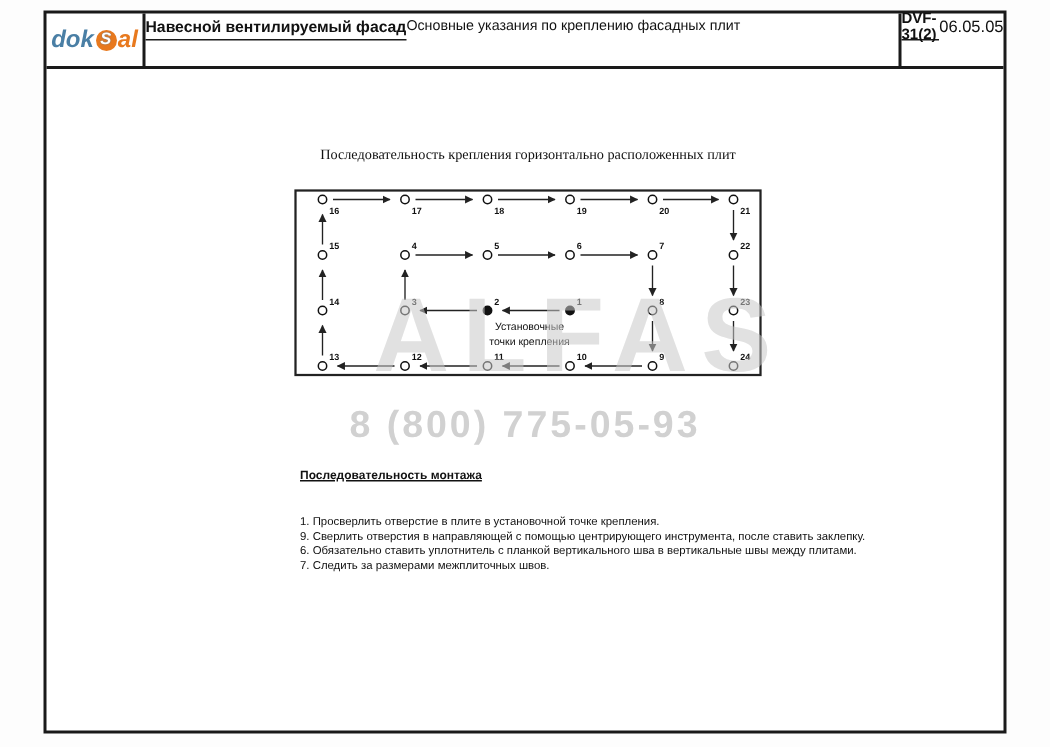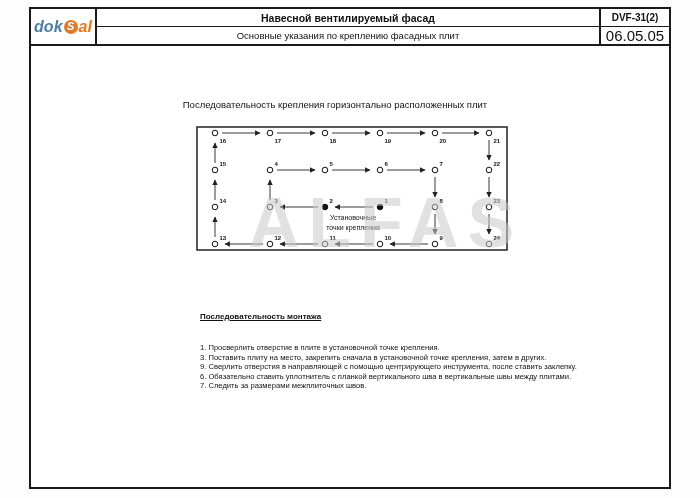--- a/index.html
+++ b/index.html
@@ -13,31 +13,31 @@
   .logo-cell{width:66px;border-right:2px solid #1a1a1a;box-sizing:border-box;
              display:flex;align-items:center;justify-content:center;}
   .logo-wrap{font-style:italic;font-weight:bold;font-size:16px;white-space:nowrap;display:flex;align-items:center;}
   .logo-dok{color:var(--logo-blue,#4a7fa5);}
   .logo-al{color:var(--logo-orange,#e8791e);}
   .logo-s{display:inline-flex;width:14px;height:14px;border-radius:50%;
           background:var(--logo-orange,#e8791e);align-items:center;justify-content:center;
           margin:0 1px;}
   .logo-s-letter{color:#ffffff;font-weight:bold;font-style:italic;font-size:11px;line-height:1;
                  text-shadow:0 0 1px var(--logo-blue,#4a7fa5);}
-  .title-cell{flex:1;display:flex;flex-direction:column;}
+  .title-cell{flex:1;display:flex;flex-direction:row;}
   .doc-cell{width:70px;border-left:2px solid #1a1a1a;box-sizing:border-box;
-            display:flex;flex-direction:column;}
+            display:flex;flex-direction:row;}
   .hrow1{height:18px;border-bottom:1.5px solid #1a1a1a;display:flex;align-items:center;
          justify-content:center;font-weight:bold;font-size:10.5px;box-sizing:border-box;}
   .hrow2{height:17px;display:flex;align-items:center;justify-content:center;font-size:9.5px;}
   .doc-cell .hrow1{font-size:10px;}
-  .doc-cell .hrow2{font-size:15px;}
+  .doc-cell .hrow2{font-size:11px;}
   
-  .diagram-title{position:absolute;left:139px;top:90px;width:330px;text-align:center;
-                 font-size:9.5px;color:#111;}
+  .diagram-title{position:absolute;left:156px;top:90px;width:330px;text-align:center;
+                 font-size:9.5px;color:#111;font-family:Liberation Serif, serif;}
   .diagram-svg{position:absolute;left:156px;top:108px;}
   .diagram-svg text{font-family:"Liberation Sans",sans-serif;}
   .pt-label{font-size:6px;font-weight:bold;fill:#111;}
   .anchor-label{font-size:7px;fill:#111;}
   
   .watermark-brand{position:absolute;left:0;top:174px;width:100%;text-align:center;
                    font-size:70px;line-height:80px;font-weight:bold;letter-spacing:9px;
                    color:var(--watermark-gray,#c9c9c9);opacity:.55;pointer-events:none;margin-left:36px;}
   .watermark-phone{position:absolute;left:0;top:260px;width:100%;text-align:center;
                    font-size:25px;font-weight:bold;letter-spacing:2px;
@@ -151,26 +151,26 @@
         <text x="197.5" y="123" class="pt-label">10</text>
         <circle cx="248" cy="127" r="2.8" fill="#fff" stroke="#111" stroke-width="1"></circle>
         <text x="252.5" y="123" class="pt-label">9</text>
         <circle cx="302" cy="127" r="2.8" fill="#fff" stroke="#111" stroke-width="1"></circle>
         <text x="306.5" y="123" class="pt-label">24</text>
         <text x="166" y="103" text-anchor="middle" class="anchor-label">Установочные</text>
         <text x="166" y="113" text-anchor="middle" class="anchor-label">точки крепления</text>
       </svg>
 
     <div class="watermark-brand">ALFAS</div>
+    <div class="watermark-phone">8 (800) 775-05-93</div>
 
     <div class="instructions">
       <div class="instructions-heading">Последовательность монтажа</div>
       <div id="steps">
           <div class="step-line">1. Просверлить отверстие в плите в установочной точке крепления.</div>
-          <div class="step-line">3. Поставить плиту на место, закрепить сначала в установочной точке крепления, затем в других.</div>
           <div class="step-line">9. Сверлить отверстия в направляющей с помощью центрирующего инструмента, после ставить заклепку.</div>
           <div class="step-line">6. Обязательно ставить уплотнитель с планкой вертикального шва в вертикальные швы между плитами.</div>
           <div class="step-line">7. Следить за размерами межплиточных швов.</div>
         </div>
     </div>
 
   </div>
 </div>
 
 </body></html>

